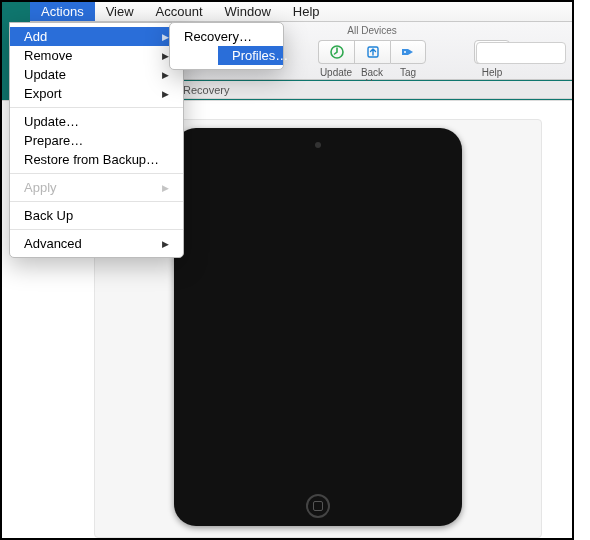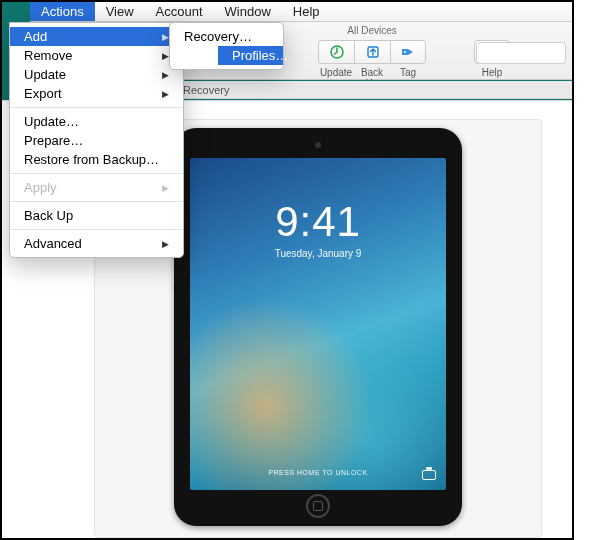--- a/index.html
+++ b/index.html
@@ -182,24 +182,18 @@
     </div>
     <div class="mi hl">
       <span>Profiles…</span>
     </div>
   </div>
 
   <div class="content">
     <div class="card">
       <div class="device">
         <div class="camera"></div>
-        <div class="screen">
-          <div class="time">9:41</div>
-          <div class="date">Tuesday, January 9</div>
-          <div class="unlock">PRESS HOME TO UNLOCK</div>
-          <div class="cam-icon"></div>
-        </div>
         <div class="homebtn"></div>
       </div>
     </div>
   </div>
 
 </div>
 
 </body></html>

